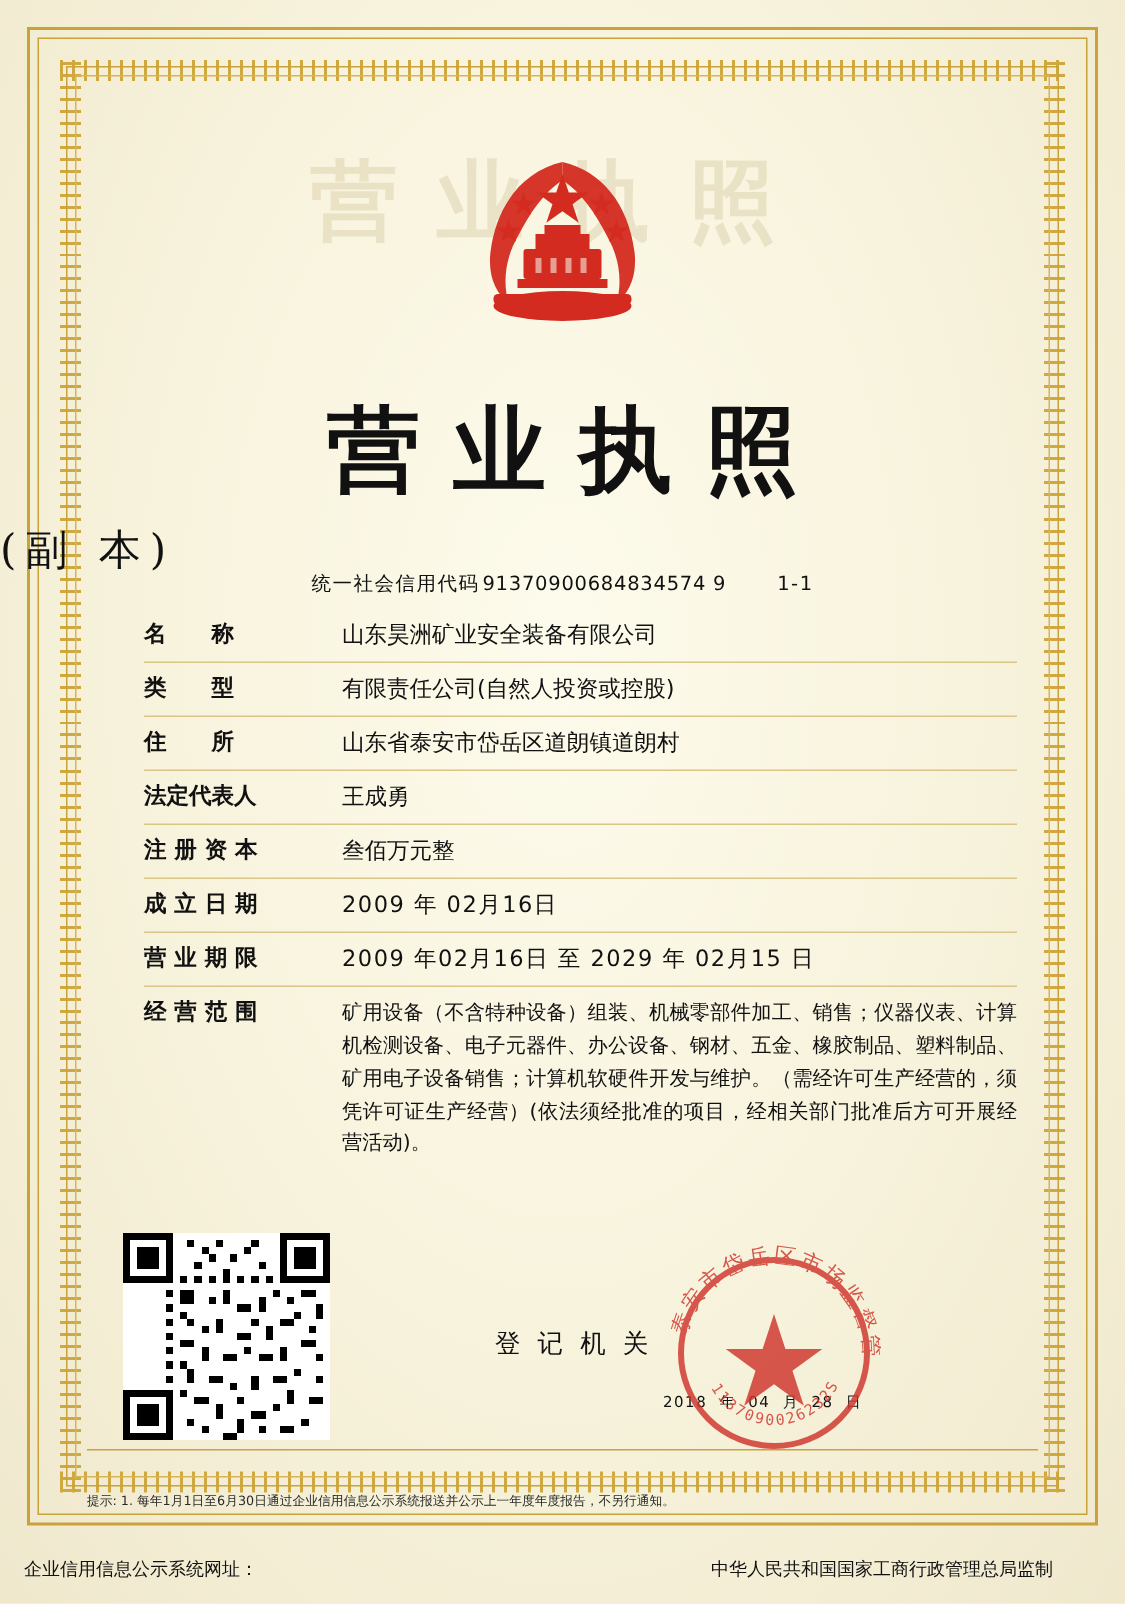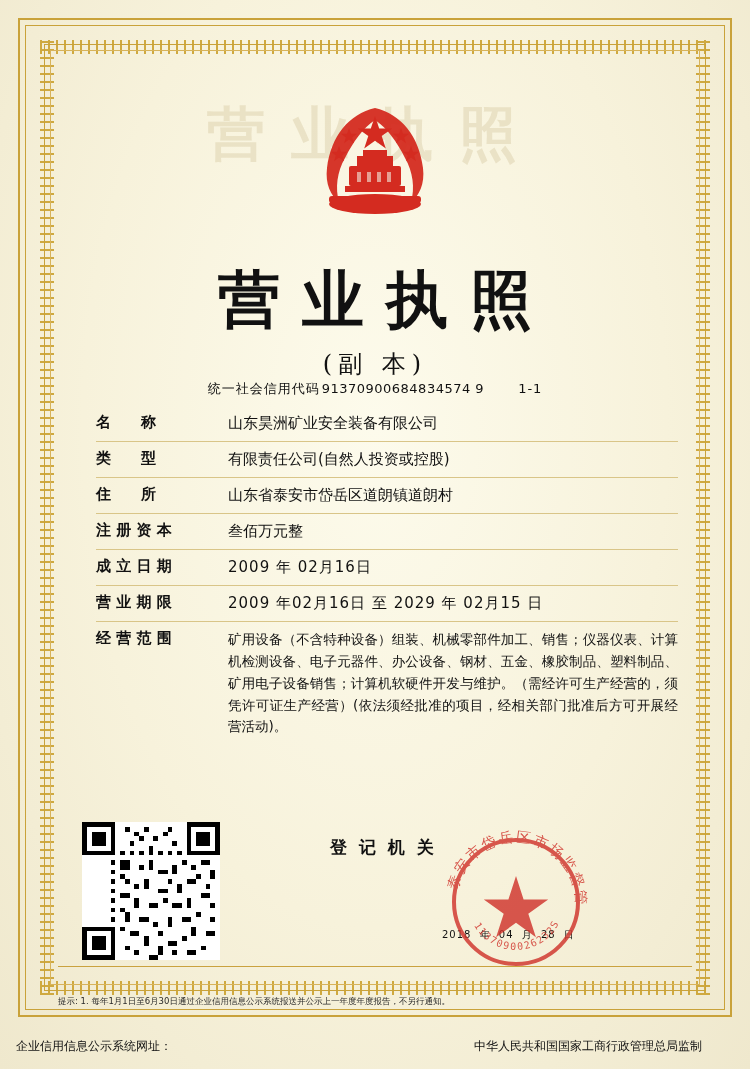--- a/index.html
+++ b/index.html
@@ -67,22 +67,21 @@
     text-align:center;
     font-family:"DejaVu Serif","Liberation Serif",serif;
     font-weight:bold;
     font-size:62px;
     letter-spacing:22px;
     text-indent:22px;
     color:#111;
   }
   .subtitle{
     position:absolute;left:0;right:0;top:348px;
-    text-align:center;
-    font-size:24px;letter-spacing:6px;color:#111;
+    font-size:28px;letter-spacing:6px;color:#111;
     font-family:"DejaVu Serif","Liberation Serif",serif;
   }
   
   .code-row{
     position:absolute;left:0;right:0;top:380px;
     text-align:center;
     font-size:13px;color:#111;
   }
   .code-row .lbl{letter-spacing:1px;}
   .code-row .val{letter-spacing:.5px;margin-left:2px;}
@@ -108,22 +107,22 @@
     white-space:nowrap;
   }
   .fv{flex:1;line-height:1.45;}
   .fv.indent{padding-left:16px;}
   .scope{
     font-size:13.5px;line-height:1.62;text-align:justify;padding-left:16px;
   }
   .dates{letter-spacing:1px;}
   
   .registrar{
-    position:absolute;left:330px;top:836px;
-    font-size:17px;font-weight:bold;letter-spacing:3px;color:#111;text-align:center;
+    position:absolute;left:330px;top:884px;
+    font-size:17px;font-weight:normal;letter-spacing:3px;color:#111;text-align:center;
   }
   .issue-date{
     position:absolute;left:440px;top:928px;
     font-size:10px;color:#111;letter-spacing:1px;
   }
   .issue-date span{margin:0 2px;}
   
   .qr{
     position:absolute;left:82px;top:822px;
     width:138px;height:138px;
@@ -210,20 +209,24 @@
     <div class="frow">
       <div class="fk">类　　型</div>
       <div class="fv indent">有限责任公司(自然人投资或控股)</div>
     </div>
 
     <div class="frow">
       <div class="fk">住　　所</div>
       <div class="fv indent">山东省泰安市岱岳区道朗镇道朗村</div>
     </div>
 
+    <div class="frow">
+      <div class="fk">法定代表人</div>
+      <div class="fv indent">王成勇</div>
+    </div>
 
     <div class="frow">
       <div class="fk">注 册 资 本</div>
       <div class="fv indent">叁佰万元整</div>
     </div>
 
     <div class="frow">
       <div class="fk">成 立 日 期</div>
       <div class="fv indent dates">2009 年 02月16日</div>
     </div>

